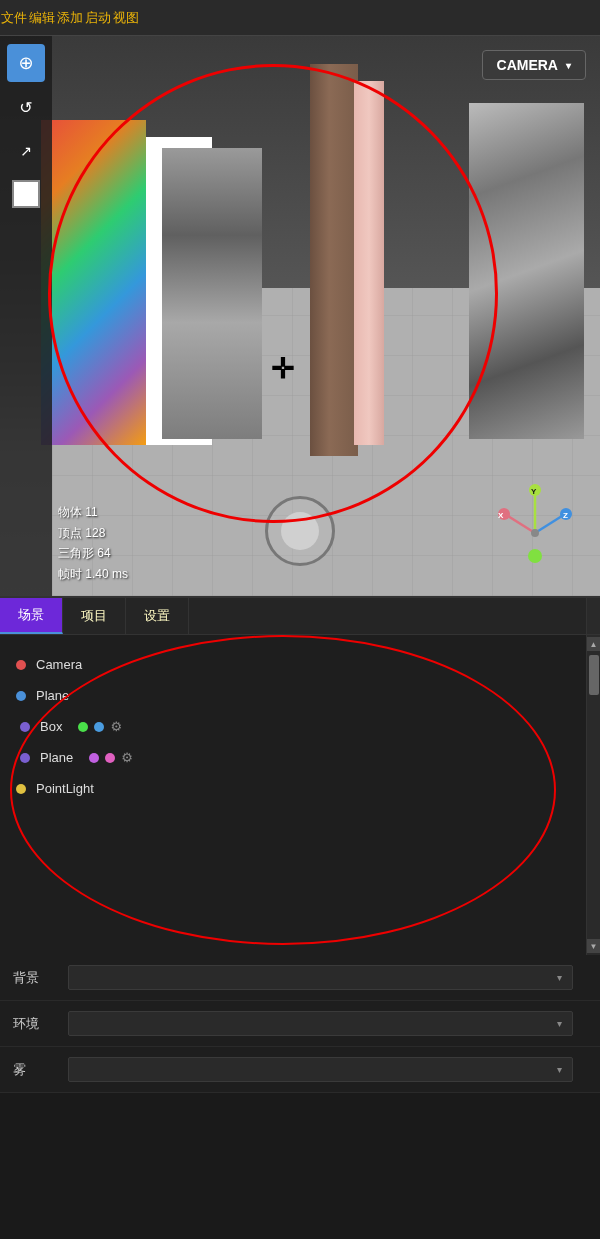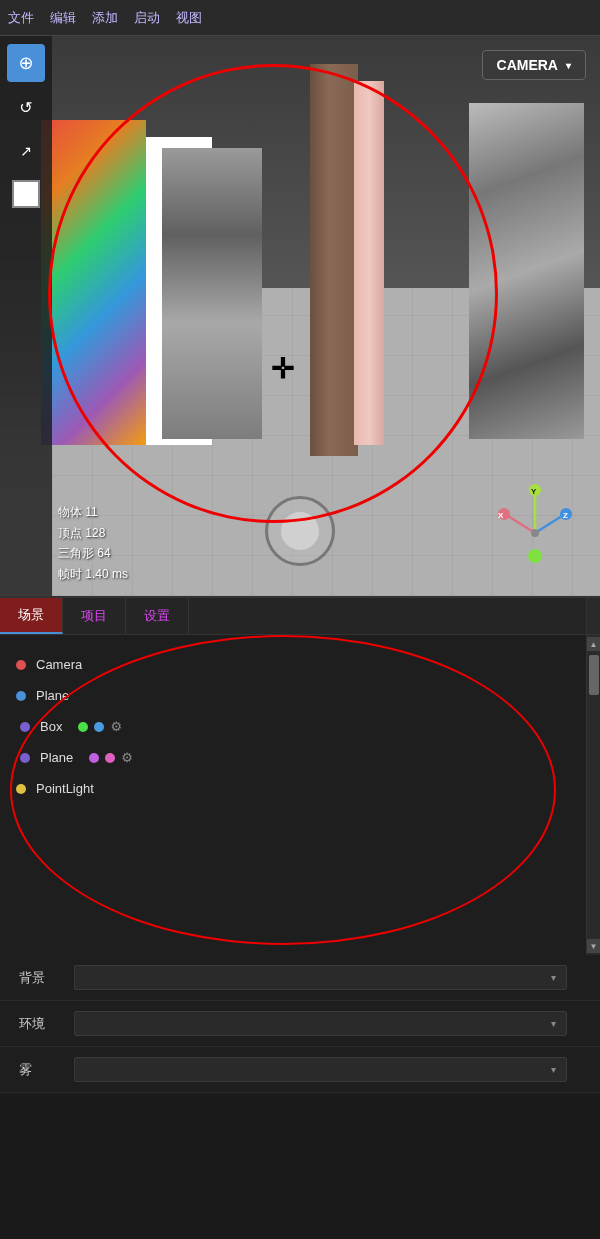--- a/index.html
+++ b/index.html
@@ -5,21 +5,21 @@
     * { margin: 0; padding: 0; box-sizing: border-box; }
     body { width: 600px; min-height: 1239px; background: #1a1a1a; font-family: sans-serif; overflow-x: hidden; }
 
     
     .menubar {
       display: flex; align-items: center;
       background: #2a2a2a; height: 36px;
       border-bottom: 1px solid #444;
     }
     .menubar-item {
-      color: #c4b5fd; font-size: 13px; padding: 0 8px; height: 100%;
+      color: #eab308; font-size: 13px; padding: 0 1px; height: 100%;
       display: flex; align-items: center; cursor: pointer;
     }
 
     
     .viewport {
       position: relative; width: 600px; height: 560px;
       background: linear-gradient(180deg, #2d2d2d 0%, #555 40%, #888 60%, #bbb 75%, #ccc 100%);
       overflow: hidden;
     }
 
@@ -129,23 +129,23 @@
     .bottom-panel {
       background: #1e1e1e; border-top: 2px solid #333;
     }
 
     
     .tabs {
       display: flex; background: #252525; border-bottom: 1px solid #333; height: 36px;
     }
     .tab {
       padding: 0 18px; display: flex; align-items: center; font-size: 13px;
-      color: #d946ef; cursor: pointer; border-right: 1px solid #333; height: 100%;
-    }
-    .tab.active { color: #fff; border-bottom: 2px solid #4a90d9; background: #7f1d1d; }
+      color: #fef9c3; cursor: pointer; border-right: 1px solid #333; height: 100%;
+    }
+    .tab.active { color: #fff; border-bottom: 2px solid #4a90d9; background: #6d28d9; }
 
     
     .panel-body {
       display: flex; height: 320px;
     }
     .panel-content {
       flex: 1; padding: 10px 0; overflow: hidden; position: relative;
     }
 
     
@@ -172,21 +172,21 @@
     .scene-item-label { color: #ddd; font-size: 13px; }
     .scene-item-icons { display: flex; gap: 6px; align-items: center; margin-left: 6px; }
     .icon-dot { width: 10px; height: 10px; border-radius: 50%; }
 
     .child-item { padding-left: 20px; }
 
     
     .props-panel { padding: 0; }
     .prop-row {
       display: flex; align-items: center; border-bottom: 1px solid #2a2a2a;
-      height: 46px; padding: 0 19px;
+      height: 46px; padding: 0 13px;
     }
     .prop-label { color: #ccc; font-size: 13px; width: 55px; flex-shrink: 0; }
     .prop-select {
       flex: 1; background: #2a2a2a; border: 1px solid #3a3a3a;
       color: #ccc; padding: 6px 10px; font-size: 12px; border-radius: 2px;
       display: flex; align-items: center; justify-content: space-between; cursor: pointer;
     }
     .prop-select .chevron { font-size: 10px; color: #888; }
 
   </style>

